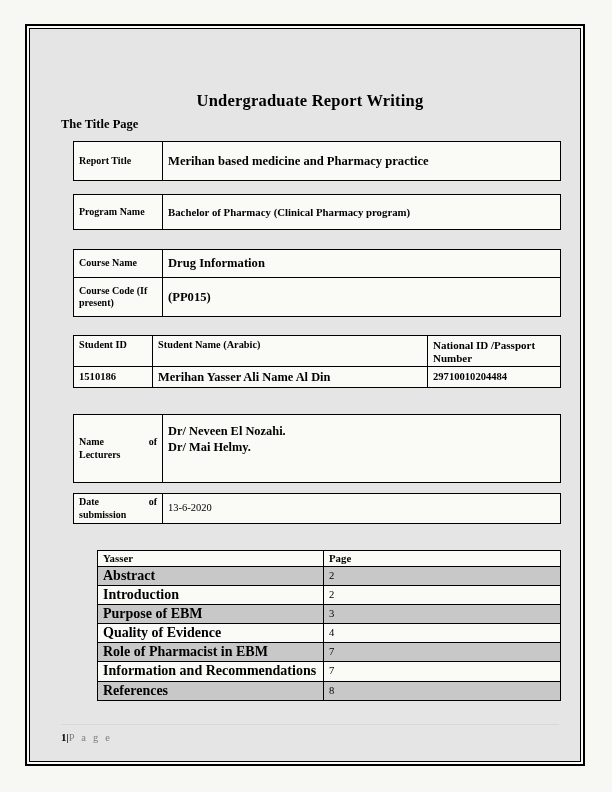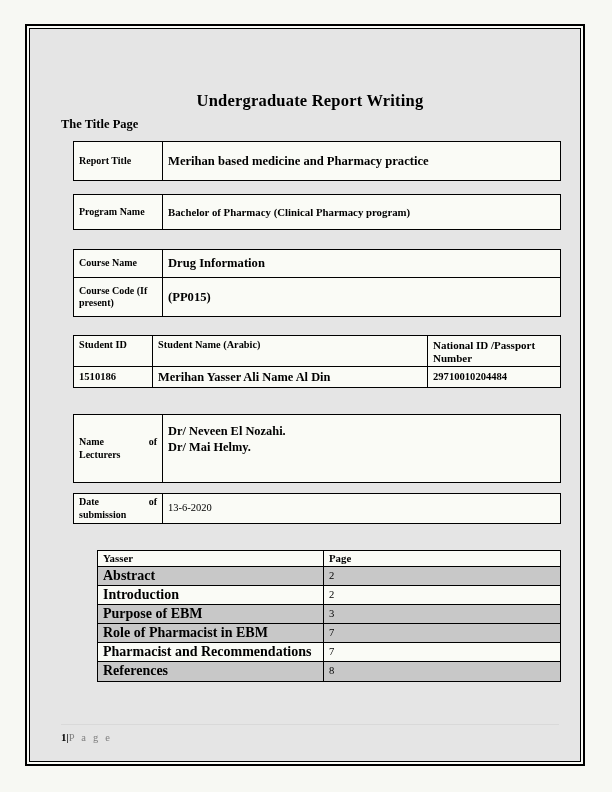--- a/index.html
+++ b/index.html
@@ -268,26 +268,30 @@
           <td class="page-col">2</td>
         </tr>
         <tr>
           <td>Introduction</td>
           <td class="page-col">2</td>
         </tr>
         <tr class="shaded">
           <td>Purpose of EBM</td>
           <td class="page-col">3</td>
         </tr>
+        <tr>
+          <td>Quality of Evidence</td>
+          <td class="page-col">4</td>
+        </tr>
         <tr class="shaded">
           <td>Role of Pharmacist in EBM</td>
           <td class="page-col">7</td>
         </tr>
         <tr>
-          <td>Pharmacist and Recommendations</td>
+          <td>Information and Recommendations</td>
           <td class="page-col">7</td>
         </tr>
         <tr class="shaded">
           <td>References</td>
           <td class="page-col">8</td>
         </tr>
       </tbody>
         </table>
 
       <div id="footer-rule"></div>

